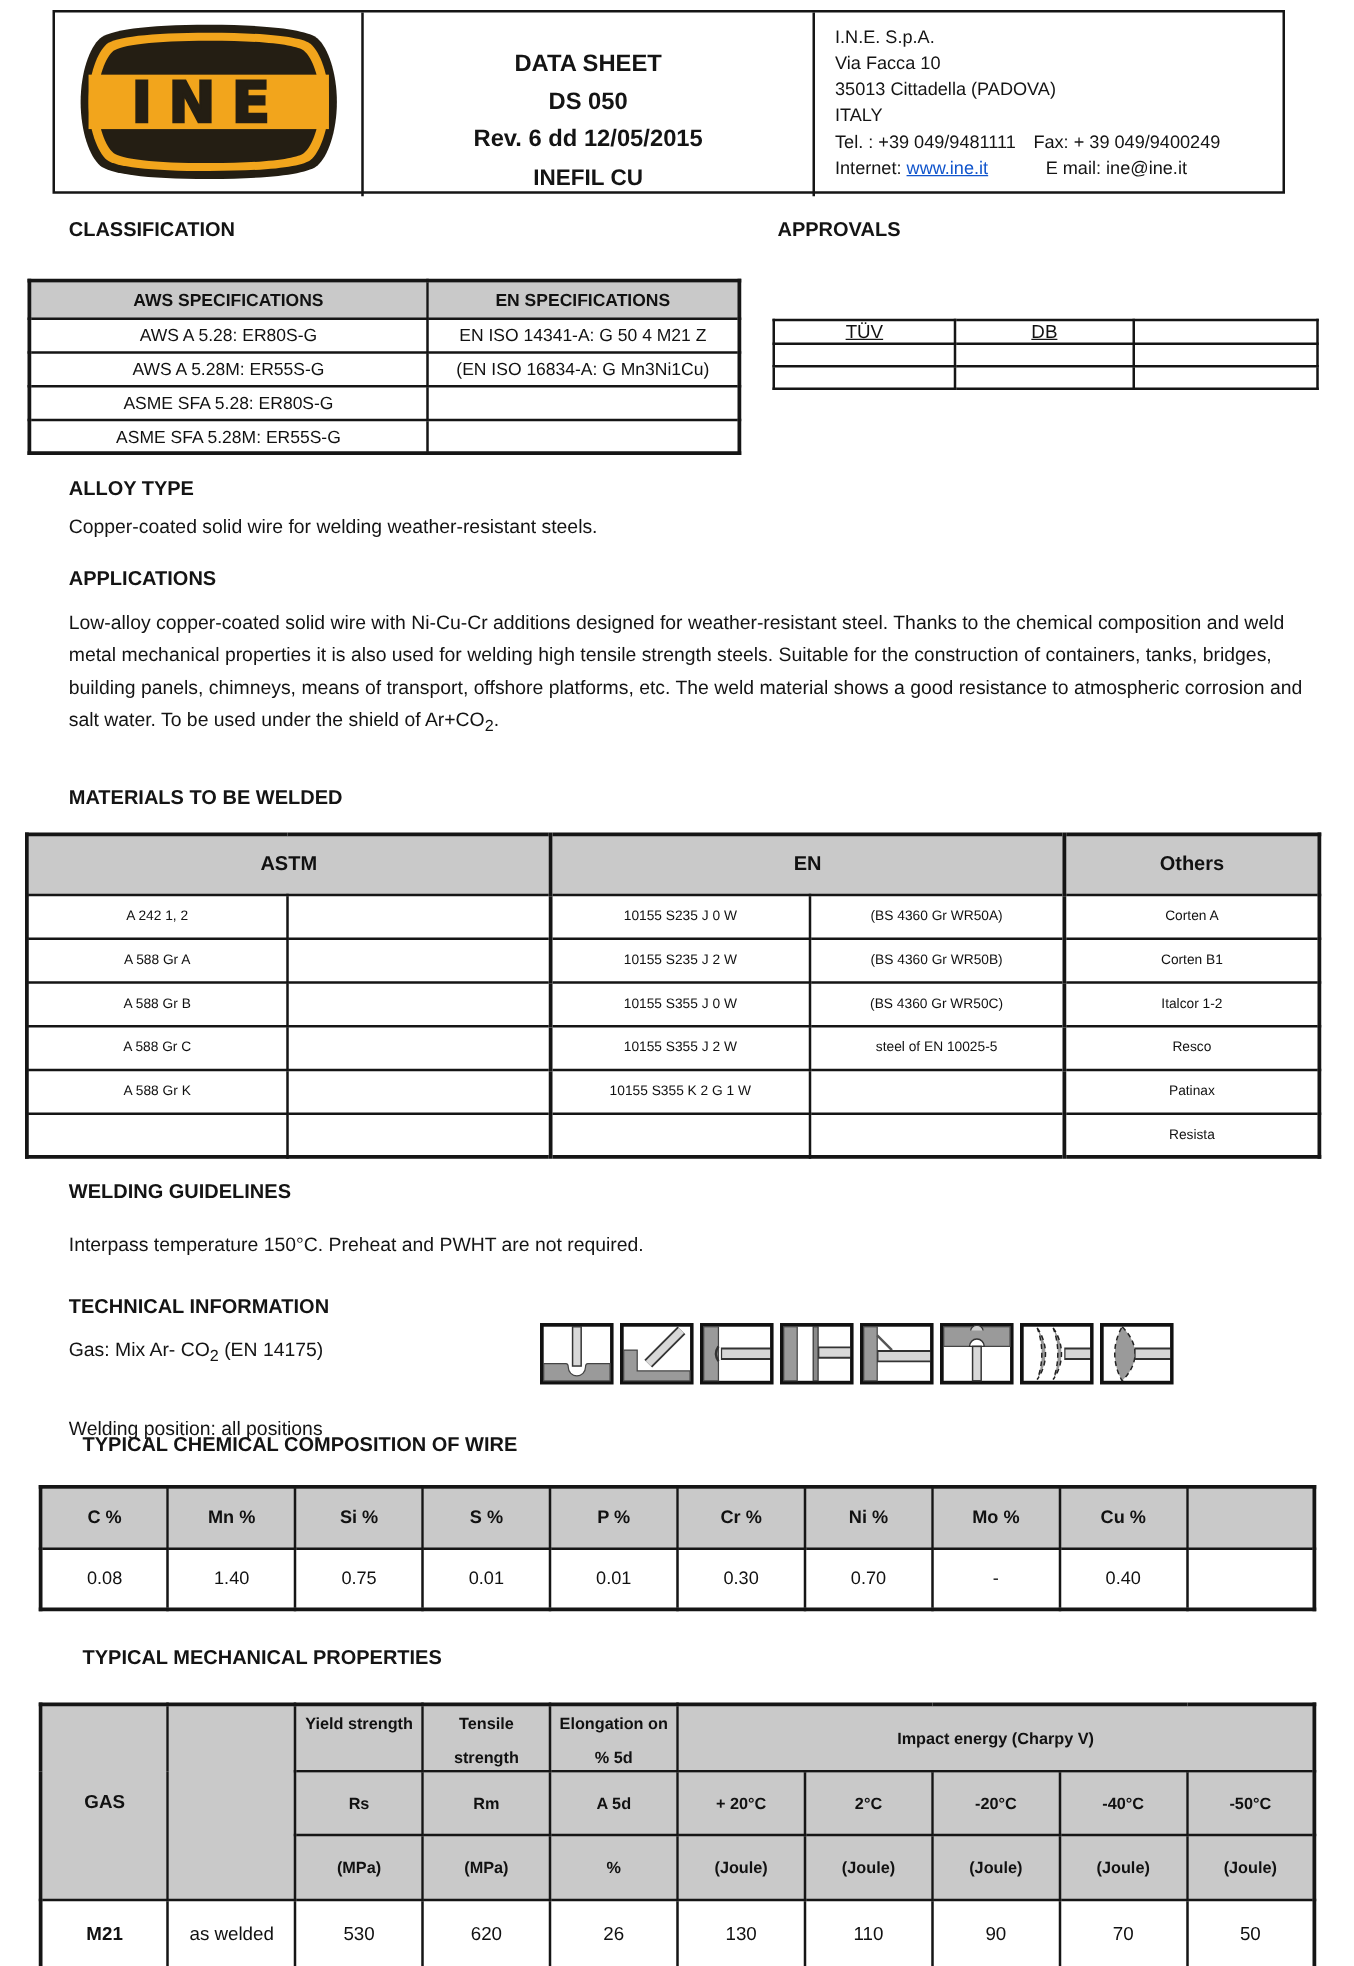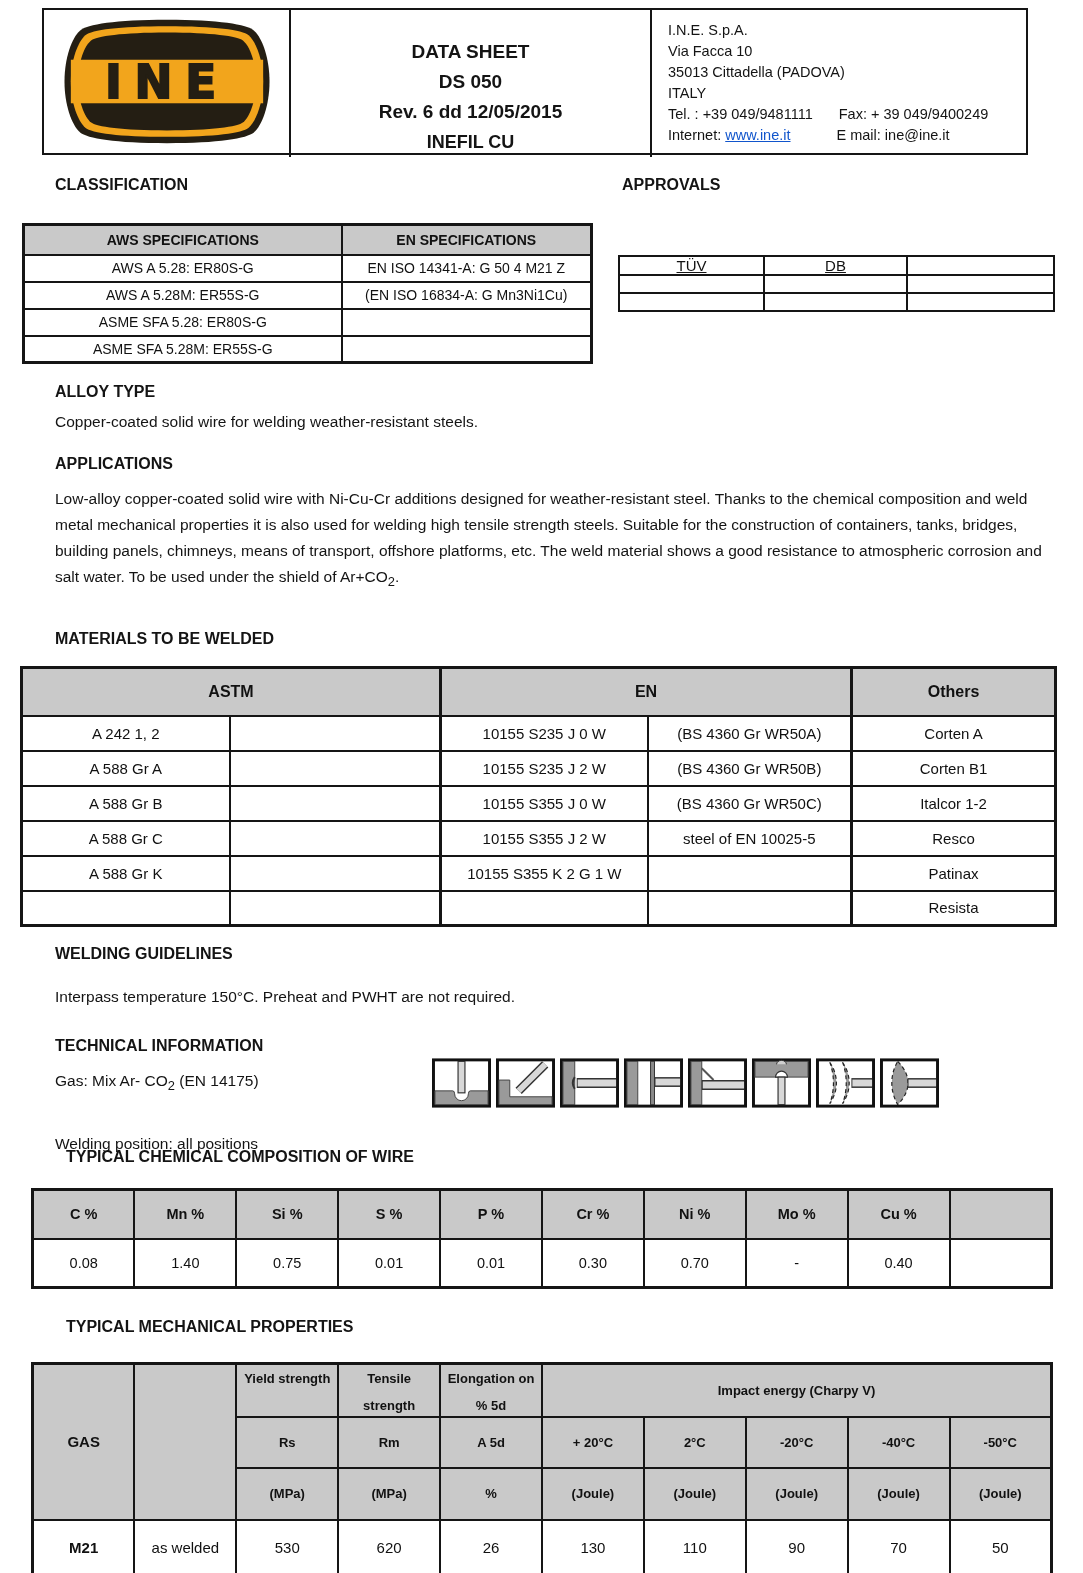--- a/index.html
+++ b/index.html
@@ -14,21 +14,21 @@
     position:absolute; left:42px; top:8px; width:986px; height:147px;
     border:2px solid #151515; display:grid; grid-template-columns:245px 361px 1fr;
   }
   .hcell { height:100%; }
   .hcell + .hcell { border-left:2px solid #151515; }
   .logo-cell { display:flex; align-items:center; justify-content:center; }
   .title-cell { text-align:center; font-weight:bold; padding-top:27px; font-size:19px; line-height:30px; }
   .title-cell .big { font-size:18px; }
   .company-cell { padding:10px 6px 0 16px; font-size:14.5px; line-height:21px; }
   .company-cell .link { color:#1155CC; text-decoration:underline; padding-right:6px; cursor:pointer; }
-  .fax-part { margin-left:26px; }
+  .fax-part { margin-left:14px; }
   .email-part { margin-left:40px; }
 
   
   .sech { position:absolute; font-weight:bold; font-size:16px; color:#141414; }
   .btxt { position:absolute; font-size:15.5px; color:#141414; }
   .para { line-height:26px; width:998px; }
 
   
   .tbl { border-collapse:collapse; table-layout:fixed; position:absolute; background:#fff; border:3px solid #151515; }
   .tbl td { border:2px solid #151515; text-align:center; vertical-align:middle;
@@ -44,21 +44,21 @@
   
   .apv { left:618px; top:255px; width:435px; border-width:2px; }
   .apv tr { height:18px;text-decoration:underline; }
   .apv td { font-size:15px; }
 
   
   .mat { left:20px; top:666px; width:1034px;border-radius:32px; }
   .mat tr { height:35px; }
   .mat tr.ghead { height:48px; }
   .mat tr.ghead td { background:#C9C9C9; font-weight:bold; font-size:16px; }
-  .mat td { font-size:15px; }
+  .mat td { font-size:11px; }
   .mat tr.ghead td + td { border-left-width:3px; }
   .mat tr:not(.ghead) td:nth-child(3),
   .mat tr:not(.ghead) td:nth-child(5) { border-left-width:3px; }
 
   
   .chm { left:31px; top:1188px; width:1022px; }
   .chm tr { height:49px; }
   .chm tr.thead-row td { background:#C9C9C9; font-weight:bold; }
   .chm td { font-size:14.5px; }
 

